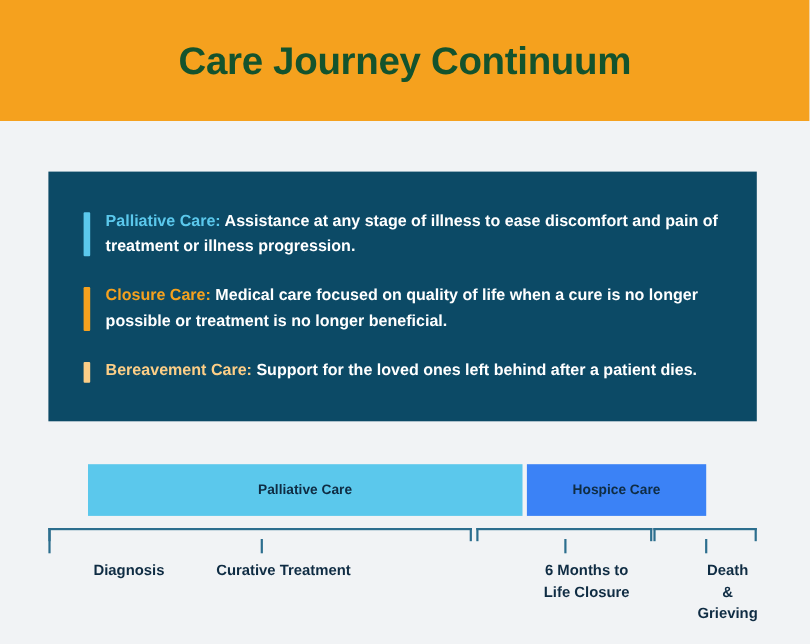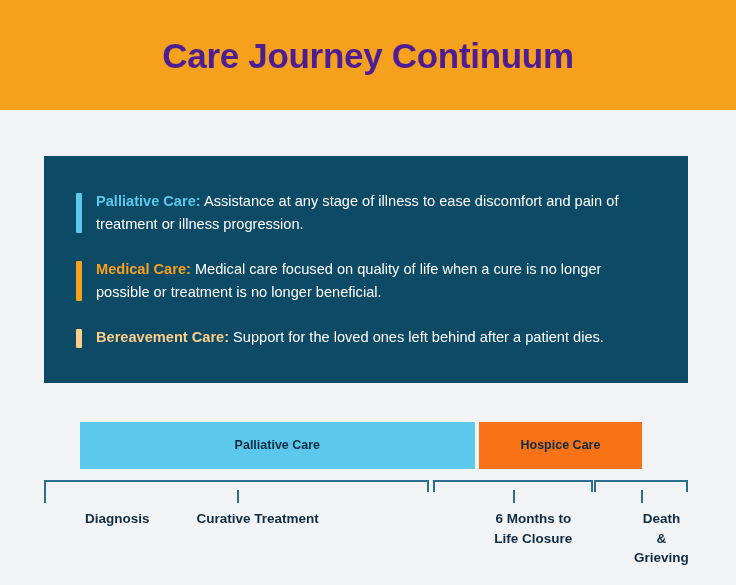--- a/index.html
+++ b/index.html
@@ -23,21 +23,21 @@
     width: 736px;
     height: 110px;
     background: #f5a11e;
     display: flex;
     align-items: center;
     justify-content: center;
   }
   .header-title {
     font-size: 35px;
     font-weight: bold;
-    color: #4c1d95;
+    color: #14532d;
     letter-spacing: -0.3px;
     line-height: 1;
     text-align: center;
     white-space: nowrap;
   }
 
   
   .panel {
     position: absolute;
     left: 44px;
@@ -63,21 +63,21 @@
     top: 3px;
     width: 6px;
     border-radius: 1px;
   }
   .legend-bar.two-line { height: 40px; }
   .legend-bar.one-line { height: 19px; }
   .legend-term {
     font-weight: bold;
     text-align: center;
   }
-  .legend-desc { font-weight: normal; }
+  .legend-desc { font-weight: bold; }
 
   
   .timeline {
     position: absolute;
     left: 56px;
     top: 422px;
     width: 660px;
     height: 47px;
     margin-left: 24px;
   }
@@ -155,35 +155,35 @@
 
 <div class="panel">
 
   <div class="legend-item">
     <span class="legend-bar two-line" style="background:#5bc8ec"></span>
     <span class="legend-term" style="color:#5bc8ec">Palliative Care:</span><span class="legend-desc"> Assistance at any stage of illness to ease discomfort and pain of treatment or illness progression.</span>
   </div>
 
   <div class="legend-item">
     <span class="legend-bar two-line" style="background:#f5a11e"></span>
-    <span class="legend-term" style="color:#f5a11e">Medical Care:</span><span class="legend-desc"> Medical care focused on quality of life when a cure is no longer possible or treatment is no longer beneficial.</span>
+    <span class="legend-term" style="color:#f5a11e">Closure Care:</span><span class="legend-desc"> Medical care focused on quality of life when a cure is no longer possible or treatment is no longer beneficial.</span>
   </div>
 
   <div class="legend-item">
     <span class="legend-bar one-line" style="background:#fcce87"></span>
     <span class="legend-term" style="color:#fcce87">Bereavement Care:</span><span class="legend-desc"> Support for the loved ones left behind after a patient dies.</span>
   </div>
 
 </div>
 
 <div class="timeline">
   <div class="tl-bar" style="left:0%;width:59.8%;background:#5bc8ec">
     <span>Palliative Care</span>
   </div>
-  <div class="tl-bar" style="left:60.4%;width:24.8%;background:#f97316">
+  <div class="tl-bar" style="left:60.4%;width:24.8%;background:#3b82f6">
     <span>Hospice Care</span>
   </div>
 </div>
 
 <div class="axis">
   <div class="bracket" style="left:0%;width:59.8%"></div>
   <div class="bracket" style="left:60.4%;width:24.8%"></div>
   <div class="bracket" style="left:85.4%;width:14.6%"></div>
 
   <div class="tick full" style="left:0%"></div>

